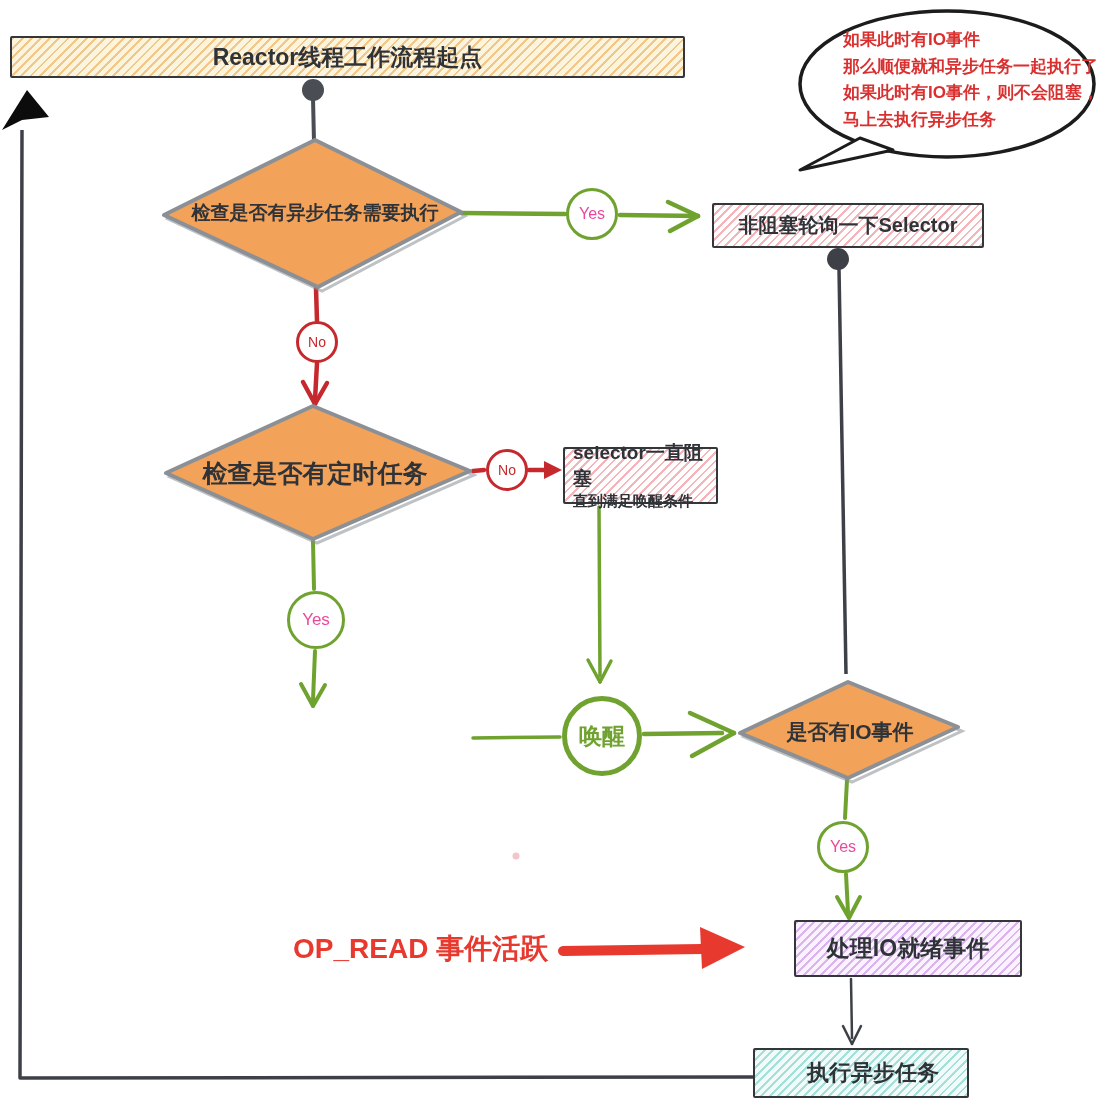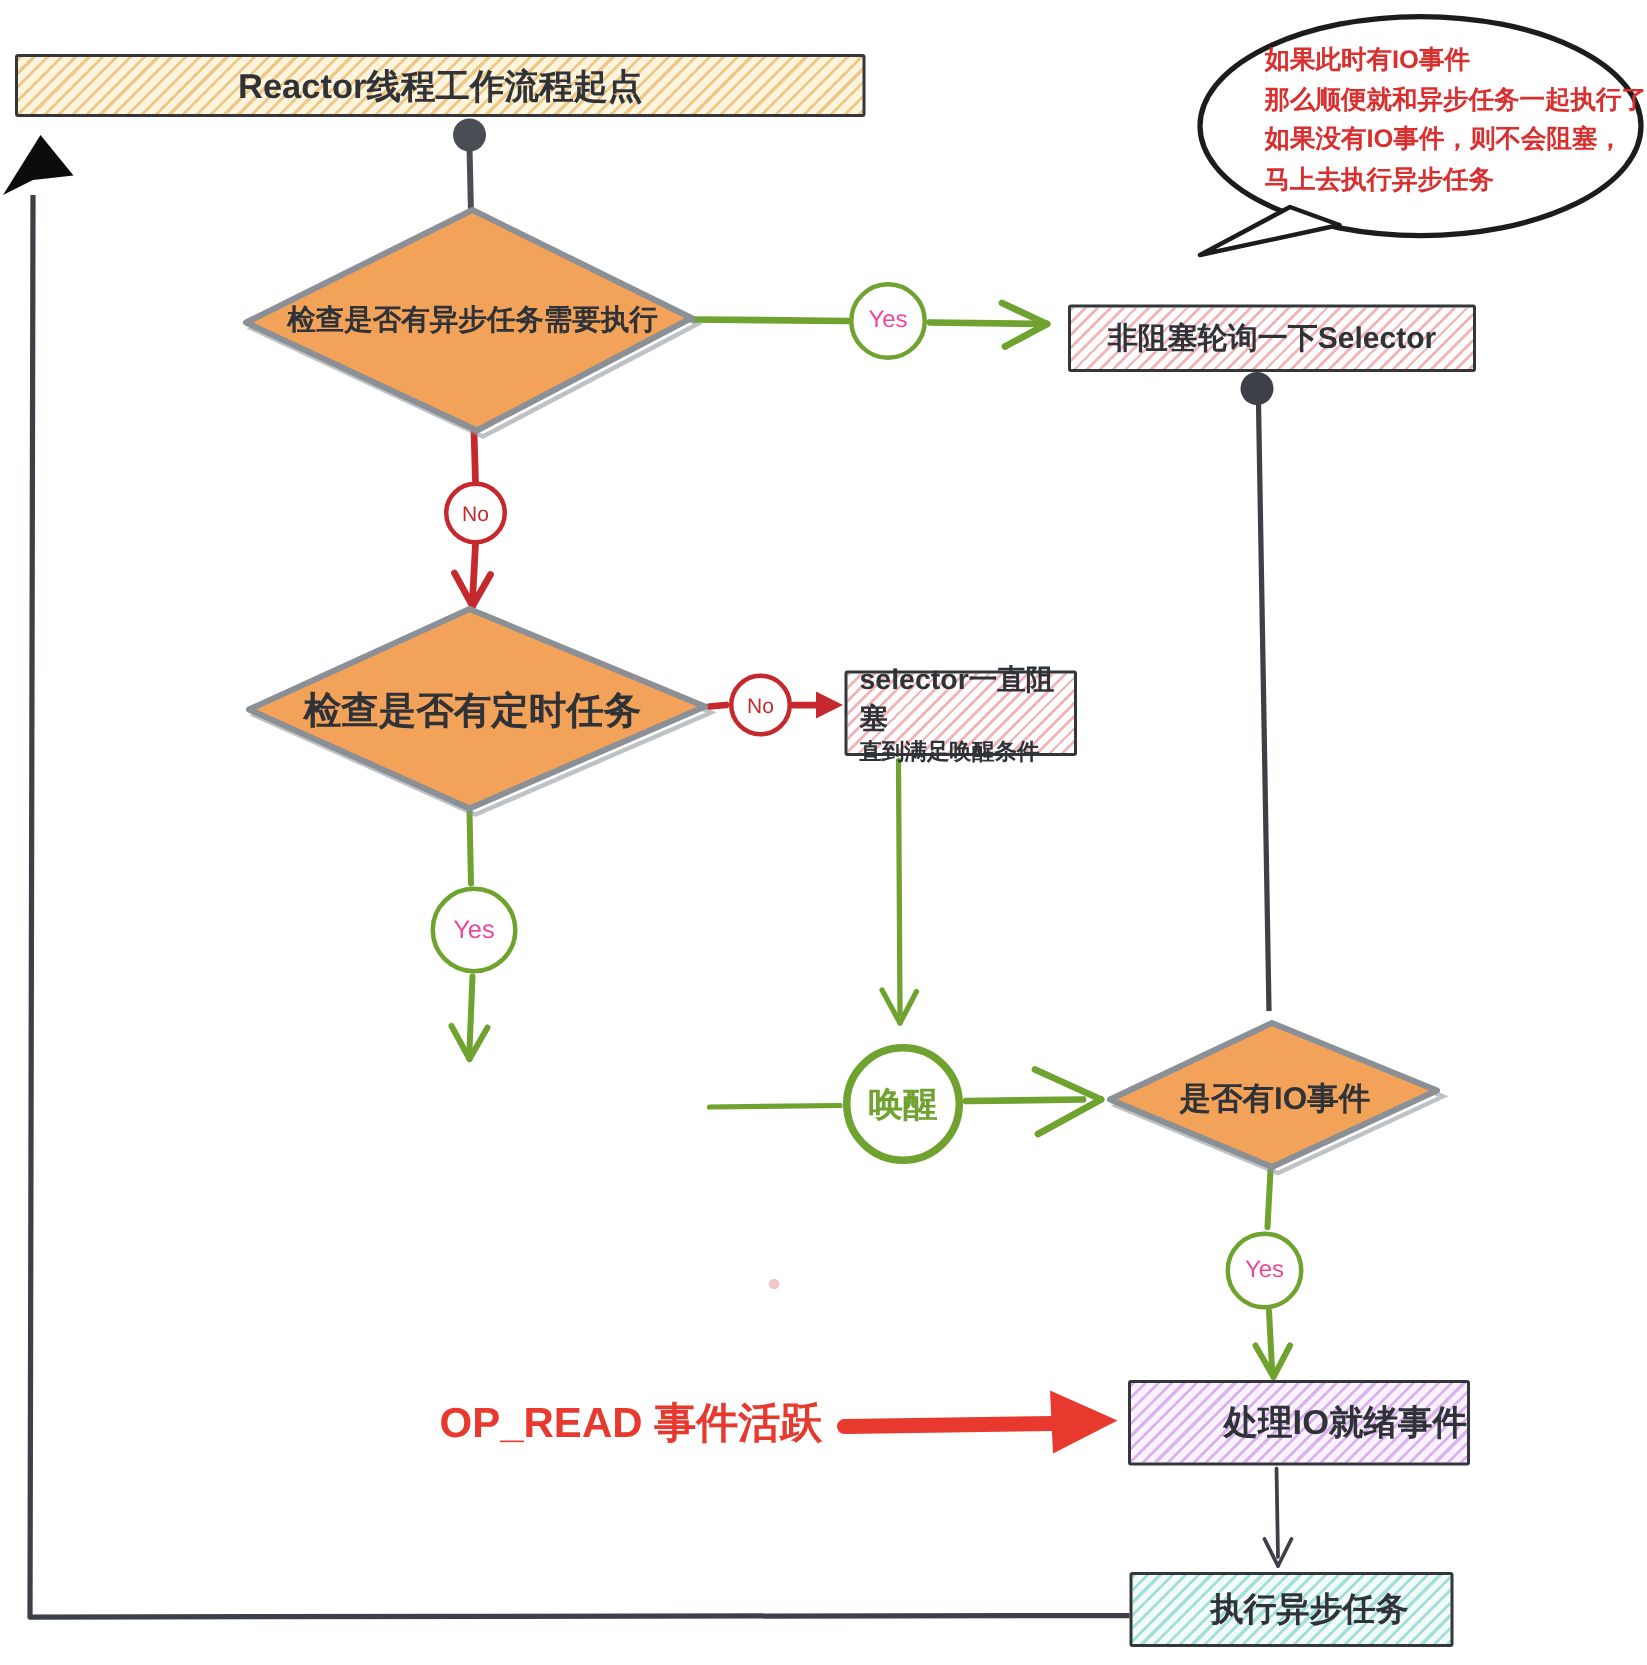--- a/index.html
+++ b/index.html
@@ -118,35 +118,35 @@
     </g>
 
     <g>
       <ellipse cx="947" cy="84" rx="147" ry="73" fill="#ffffff" stroke="#1c1c1c" stroke-width="3.5"></ellipse>
       <polygon points="860,138 800,170 893,150" fill="#ffffff" stroke="#1c1c1c" stroke-width="3" stroke-linejoin="round"></polygon>
     </g>
 
     <circle cx="516" cy="856" r="3.5" fill="#f0b6ba" opacity="0.8"></circle>
   </svg>
 
-  <div class="node hatch-tan" style="left:10px;top:36px;width:567px;height:42px;">
+  <div class="node hatch-tan" style="left:10px;top:36px;width:675px;height:42px;">
     <span class="node-text" style="font-size:23px;">Reactor线程工作流程起点</span>
   </div>
 
   <div class="node hatch-pink" style="left:712px;top:203px;width:272px;height:45px;">
     <span class="node-text" style="font-size:20px;">非阻塞轮询一下Selector</span>
   </div>
 
   <div class="node hatch-pink two-line" style="left:563px;top:447px;width:155px;height:57px;padding-left:8px;">
     <span class="node-text" style="font-size:19px;">selector一直阻塞</span>
     <span class="node-text" style="font-size:15px;">直到满足唤醒条件</span>
   </div>
 
 
-  <div class="node hatch-purple" style="left:752px;top:920px;width:228px;height:57px;justify-content:flex-end;">
+  <div class="node hatch-purple" style="left:794px;top:920px;width:228px;height:57px;">
     <span class="node-text" style="font-size:23px;">处理IO就绪事件</span>
   </div>
 
   <div class="node hatch-cyan" style="left:753px;top:1048px;width:216px;height:50px;">
     <span class="node-text" style="font-size:22px;padding-left:24px;">执行异步任务</span>
   </div>
 
   <div class="label" style="left:170px;top:198px;width:290px;height:30px;">
     <span class="node-text" style="font-size:19px;">检查是否有异步任务需要执行</span>
   </div>
@@ -172,19 +172,19 @@
   <div class="circle wake" style="left:562px;top:696px;width:80px;height:80px;font-size:23px;font-weight:600;">
     <span>唤醒</span>
   </div>
   <div class="circle green" style="left:817px;top:821px;width:52px;height:52px;font-size:16px;">
     <span>Yes</span>
   </div>
 
   <div class="bubble-text" style="left:843px;top:27px;width:253px;">
     <div>如果此时有IO事件</div>
     <div>那么顺便就和异步任务一起执行了</div>
-    <div>如果没有IO事件，则不会阻塞，</div>
+    <div>如果此时有IO事件，则不会阻塞，</div>
     <div>马上去执行异步任务</div>
   </div>
 
   <div class="annotation" style="left:293px;top:930px;">OP_READ 事件活跃</div>
 
 </div>
 
 </body></html>

